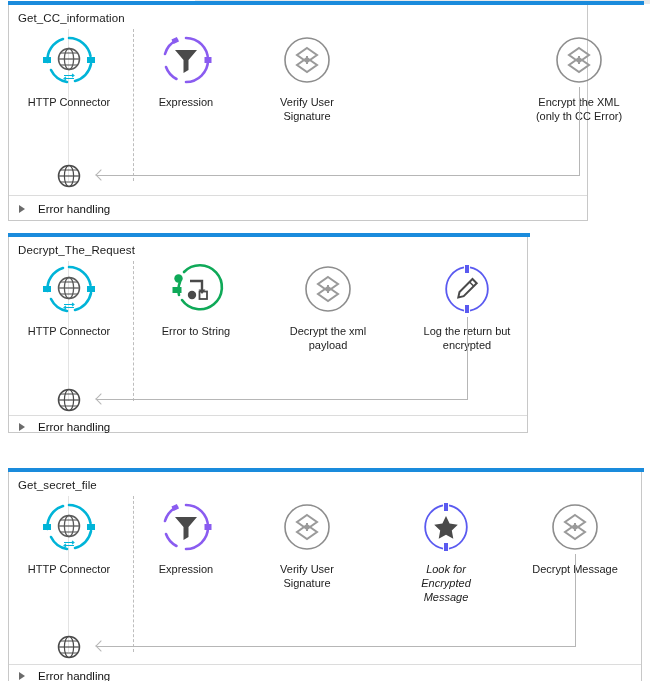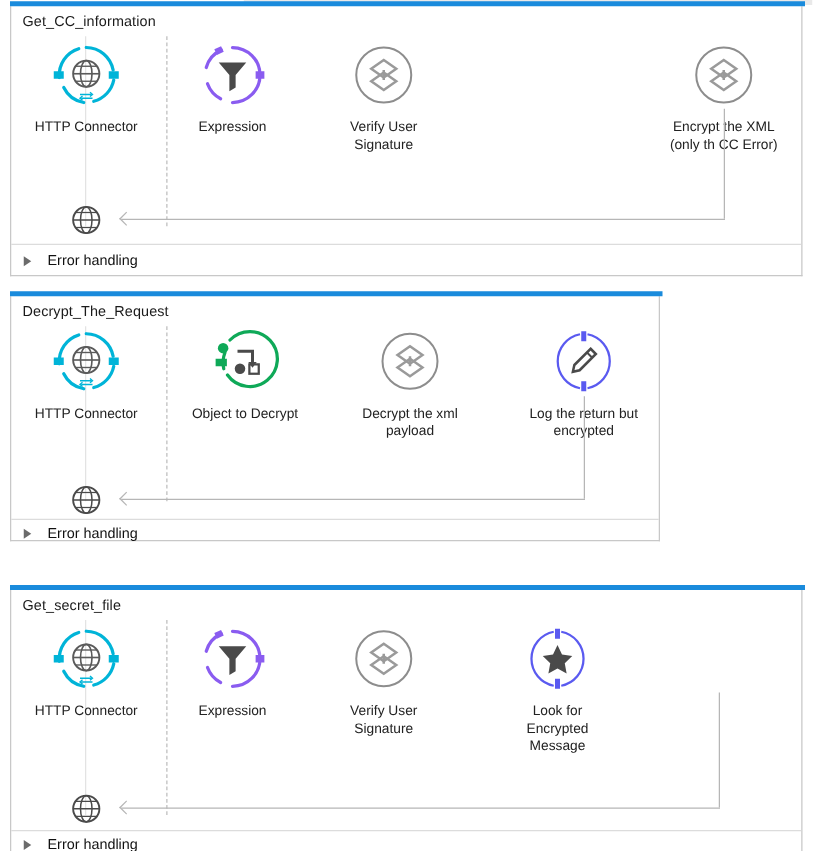--- a/index.html
+++ b/index.html
@@ -70,21 +70,21 @@
 
   svg{display:block;overflow:visible;}
 </style>
 </head>
 <body>
 
 <div class="canvas">
 
   <div class="top-strip"></div>
 
-  <div class="flow" style="left:8px;top:5px;width:634px;height:216px;">
+  <div class="flow" style="left:8px;top:5px;width:580px;height:216px;">
     <div class="flow-topbar" style="width:636px;"></div>
     <div class="flow-title">Get_CC_information</div>
 
     <div class="faint-line" style="left:59px;top:24px;height:152px;"></div>
     <div class="dashed-sep" style="left:124px;top:24px;height:152px;"></div>
 
     <div class="node" style="left:60px;top:27px;">
       <div class="ring">
         <svg width="56" height="56" viewBox="0 0 56 56">
           <path d="M28 6 A22 22 0 0 1 49.5 24" fill="none" stroke="#00b4d8" stroke-width="2.6" stroke-linecap="round"></path>
@@ -214,21 +214,21 @@
           <path d="M16 11 A22 22 0 1 1 14 39" fill="none" stroke="#0fa958" stroke-width="2.6" stroke-linecap="round"></path>
           <path d="M11 34 A22 22 0 0 1 12 21" fill="none" stroke="#0fa958" stroke-width="2.6" stroke-linecap="round"></path>
           <circle cx="10.5" cy="17.5" r="4.2" fill="#0fa958"></circle>
           <rect x="4.5" y="26" width="9" height="6" fill="#0fa958"></rect>
           <path d="M22 20 h12 v11" fill="none" stroke="#4a4a4a" stroke-width="2.4"></path>
           <path d="M30.6 28.5 l3.4 4.6 l3.4 -4.6 z" fill="#4a4a4a"></path>
           <circle cx="24" cy="34" r="4.2" fill="#4a4a4a"></circle>
           <rect x="31.5" y="30.5" width="7.5" height="7.5" fill="none" stroke="#4a4a4a" stroke-width="1.8"></rect>
         </svg>
       </div>
-      <div class="label">Object to Decrypt</div>
+      <div class="label">Error to String</div>
     </div>
 
     <div class="arrow thin" style="left:228px;top:47px;width:70px;"></div>
 
     <div class="node" style="left:319px;top:24px;">
       <div class="ring">
         <svg width="56" height="56" viewBox="0 0 56 56">
           <circle cx="28" cy="28" r="22" fill="none" stroke="#8d8d8d" stroke-width="1.6"></circle>
           <path d="M28 16 l10 7 -10 7 -10 -7 z" fill="none" stroke="#9a9a9a" stroke-width="2"></path>
           <path d="M28 26 l10 7 -10 7 -10 -7 z" fill="none" stroke="#9a9a9a" stroke-width="2"></path>
@@ -333,37 +333,48 @@
           <path d="M28 26 l10 7 -10 7 -10 -7 z" fill="none" stroke="#9a9a9a" stroke-width="2"></path>
           <line x1="28" y1="24" x2="28" y2="32" stroke="#9a9a9a" stroke-width="2"></line>
         </svg>
       </div>
       <div class="label">Verify User
 Signature</div>
     </div>
 
     <div class="arrow thin" style="left:340px;top:50px;width:62px;"></div>
 
-    <div class="node" style="left:437px;top:27px;">
+    <div class="node" style="left:437px;top:27px;font-style:italic;">
       <div class="ring">
         <svg width="56" height="56" viewBox="0 0 56 56">
           <path d="M31 6.4 A22 22 0 0 1 31 49.6" fill="none" stroke="#5a5af0" stroke-width="1.8"></path>
           <path d="M25 49.6 A22 22 0 0 1 25 6.4" fill="none" stroke="#5a5af0" stroke-width="1.8"></path>
           <rect x="26" y="4" width="4" height="8" fill="#5a5af0"></rect>
           <rect x="26" y="44" width="4" height="8" fill="#5a5af0"></rect>
           <path d="M28 17 l3.6 7.6 8.2 1.1 -6 5.8 1.5 8.2 -7.3 -4 -7.3 4 1.5 -8.2 -6 -5.8 8.2 -1.1 z" fill="#4a4a4a"></path>
         </svg>
       </div>
       <div class="label">Look for
 Encrypted
 Message</div>
     </div>
 
     <div class="arrow thin" style="left:478px;top:50px;width:60px;"></div>
 
+    <div class="node" style="left:566px;top:27px;">
+      <div class="ring">
+        <svg width="56" height="56" viewBox="0 0 56 56">
+          <circle cx="28" cy="28" r="22" fill="none" stroke="#8d8d8d" stroke-width="1.6"></circle>
+          <path d="M28 16 l10 7 -10 7 -10 -7 z" fill="none" stroke="#9a9a9a" stroke-width="2"></path>
+          <path d="M28 26 l10 7 -10 7 -10 -7 z" fill="none" stroke="#9a9a9a" stroke-width="2"></path>
+          <line x1="28" y1="24" x2="28" y2="32" stroke="#9a9a9a" stroke-width="2"></line>
+        </svg>
+      </div>
+      <div class="label">Decrypt Message</div>
+    </div>
 
     <div class="retpath" style="left:0;top:0;">
       <div class="v" style="left:566px;top:82px;height:92px;"></div>
       <div class="h" style="left:88px;top:174px;width:479px;"></div>
       <div class="ah" style="left:88px;top:170px;"></div>
     </div>
     <div class="ret-globe" style="left:47px;top:162px;">
       <svg width="26" height="26" viewBox="0 0 26 26">
         <circle cx="13" cy="13" r="10.5" fill="none" stroke="#4a4a4a" stroke-width="1.5"></circle>
         <ellipse cx="13" cy="13" rx="4.6" ry="10.5" fill="none" stroke="#4a4a4a" stroke-width="1.2"></ellipse>

